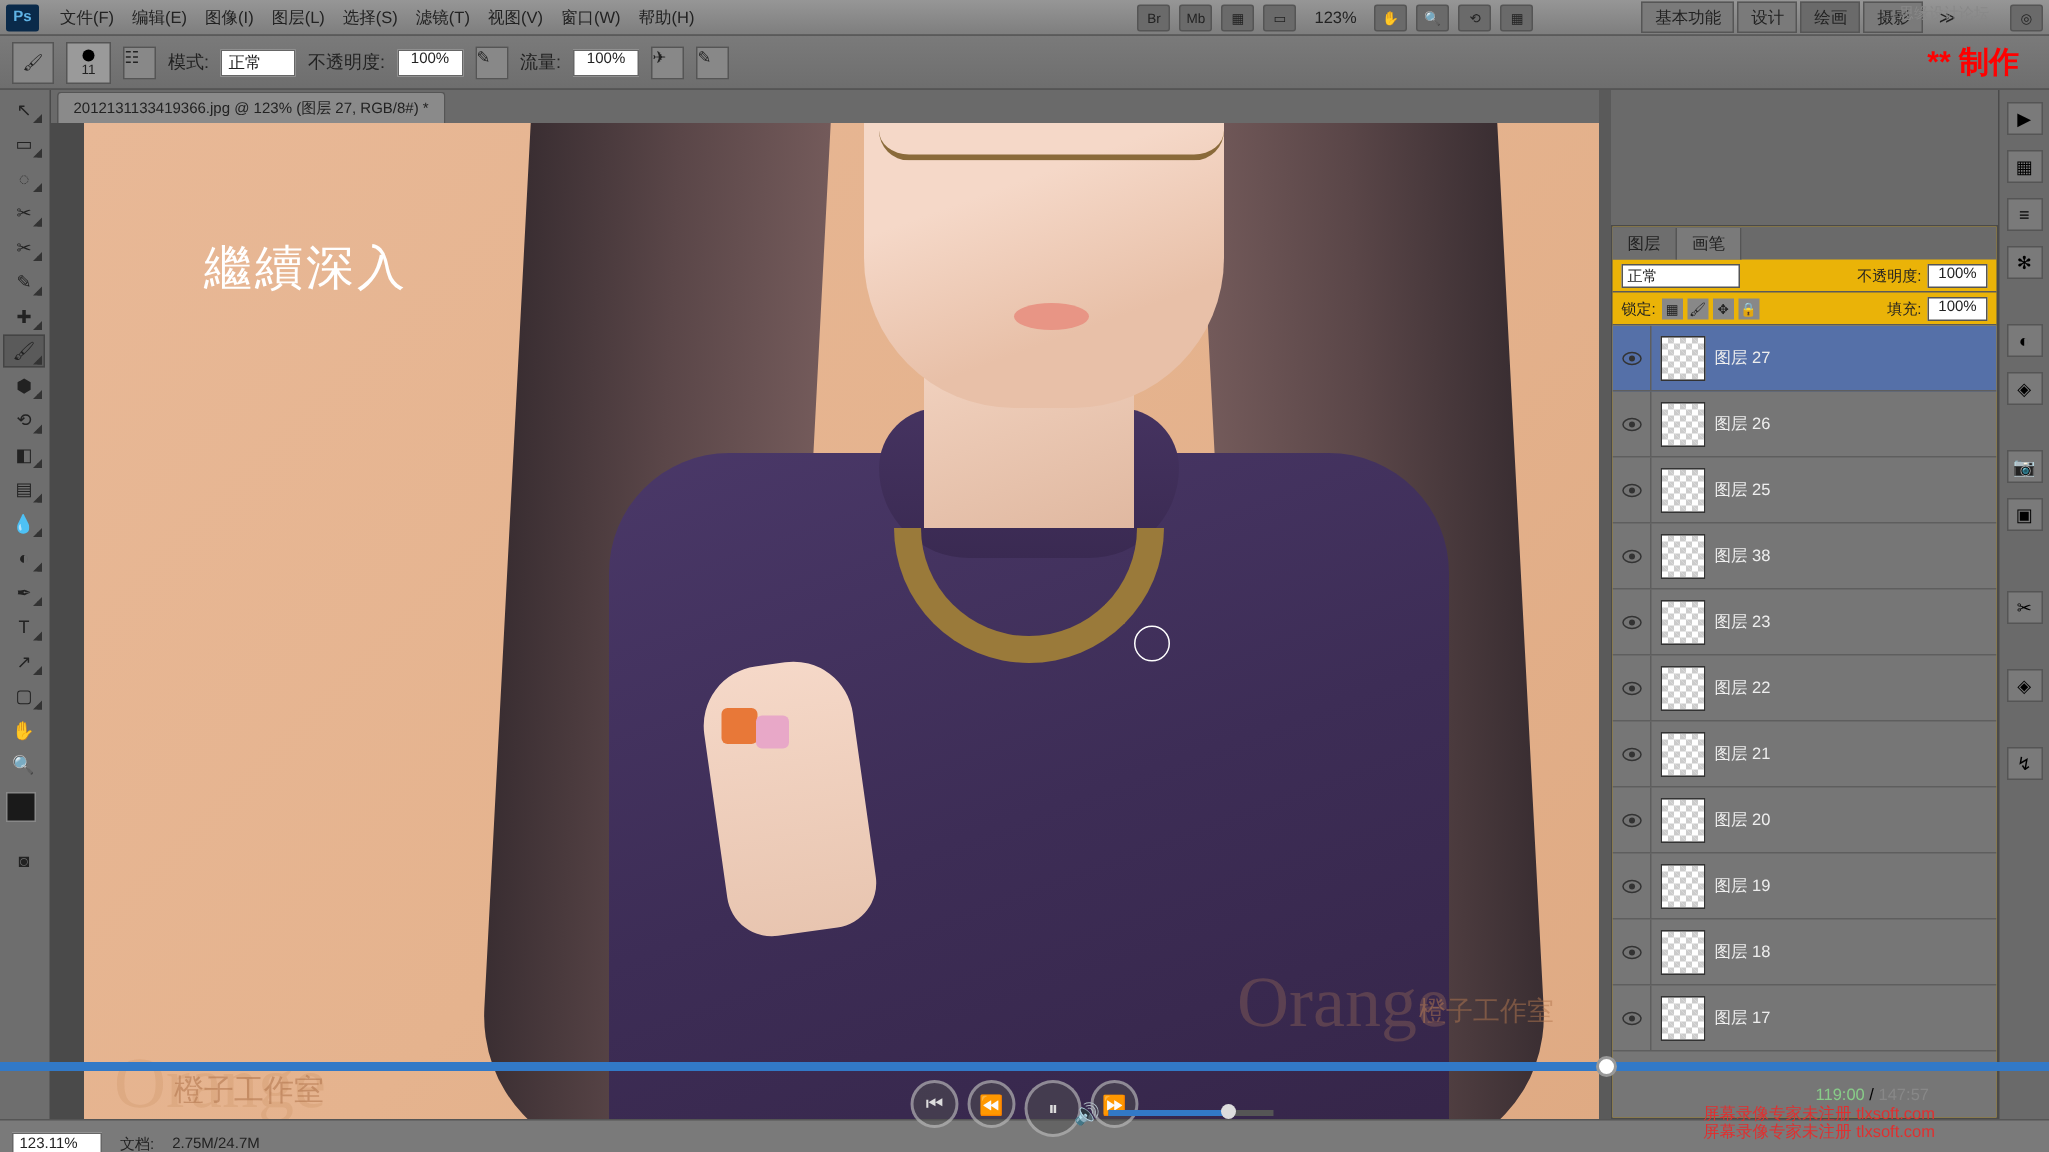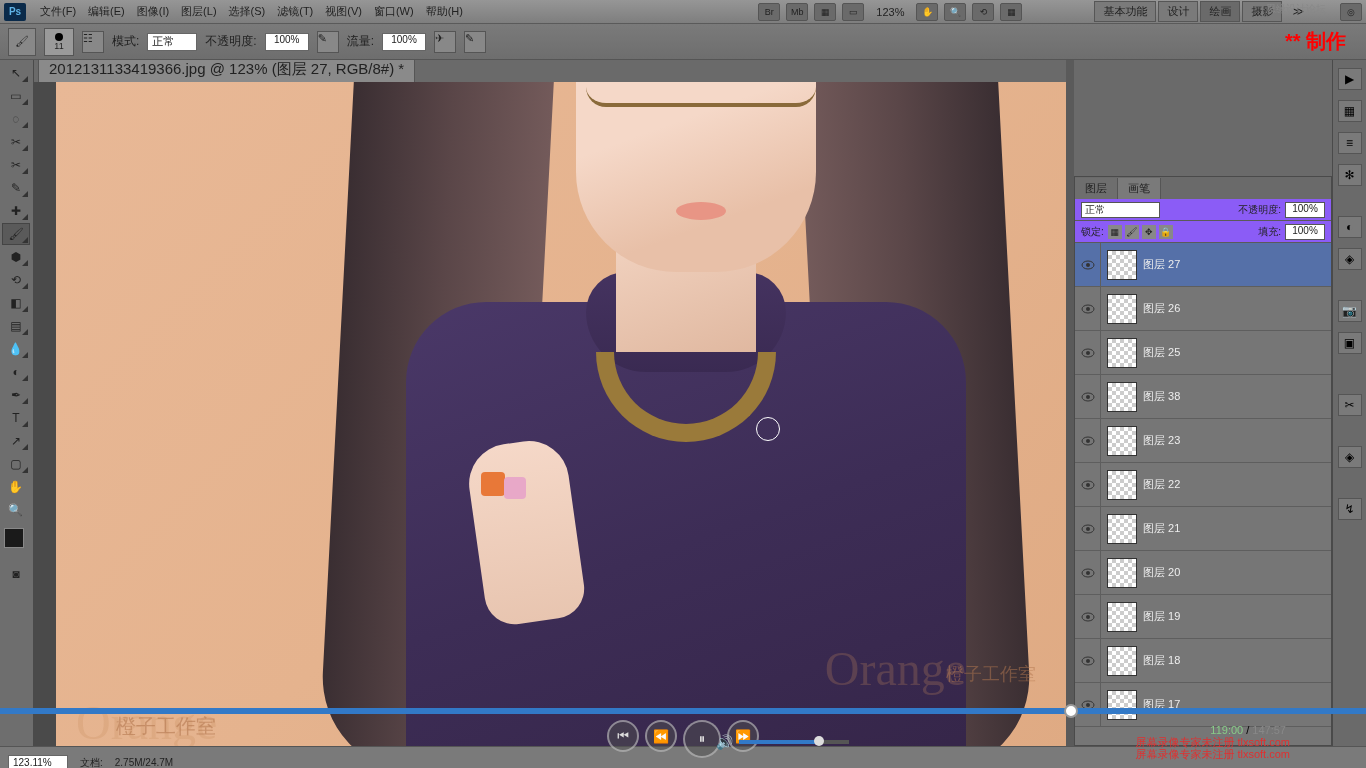--- a/index.html
+++ b/index.html
@@ -35,21 +35,21 @@
 .tool { width: 28px; height: 22px; background: #6e6e6e; border: 1px solid transparent; display: flex; align-items: center; justify-content: center; cursor: pointer; color: #222; font-size: 12px; position: relative; }
 .tool.active { background: #5a5a5a; border: 1px solid #444; }
 .tool-corner::after { content: ''; position: absolute; right: 1px; bottom: 1px; border: 3px solid transparent; border-right-color: #333; border-bottom-color: #333; }
 .color-swatches { margin-top: 4px; position: relative; height: 36px; }
 .fg-color { position: absolute; width: 20px; height: 20px; background: #1a1a1a; border: 1px solid #888; left: 2px; top: 2px; }
 .bg-color { position: absolute; width: 20px; height: 20px; background: #fff; border: 1px solid #888; left: 10px; top: 10px; z-index: -1; }
 
 
 .canvas-area { flex: 1; background: #4a4a4a; display: flex; flex-direction: column; overflow: hidden; position: relative; }
 .doc-tabs { height: 22px; background: #6a6a6a; display: flex; align-items: flex-end; padding-left: 4px; }
-.doc-tab { background: #8a8a8a; padding: 3px 10px; font-size: 15px; color: #222; border: 1px solid #555; border-bottom: none; border-radius: 3px 3px 0 0; margin-top: 44px; }
+.doc-tab { background: #8a8a8a; padding: 3px 10px; font-size: 10px; color: #222; border: 1px solid #555; border-bottom: none; border-radius: 3px 3px 0 0; margin-top: 44px; }
 .canvas { flex: 1; background: #4a4a4a; position: relative; overflow: hidden; }
 .artwork { position: absolute; left: 22px; top: 0; width: 1010px; height: 678px; background: linear-gradient(135deg, #e8b896 0%, #e5b38e 50%, #dfaa83 100%); }
 .artwork-text { position: absolute; left: 80px; top: 75px; color: #fff; font-size: 32px; font-weight: 300; letter-spacing: 2px; }
 .figure { position: absolute; left: 220px; top: -10px; width: 780px; height: 700px; }
 .hair-left { position: absolute; left: 60px; top: 0; width: 200px; height: 700px; background: linear-gradient(90deg, #3a2e32 0%, #5a4648 50%, #735a5a 100%); border-radius: 0 0 50px 100px; transform: skewX(-3deg); }
 .hair-right { position: absolute; right: 40px; top: 0; width: 200px; height: 700px; background: linear-gradient(270deg, #3a2e32 0%, #5a4648 50%, #735a5a 100%); border-radius: 0 0 100px 50px; transform: skewX(3deg); }
 .face { position: absolute; left: 300px; top: 0; width: 240px; height: 200px; background: linear-gradient(160deg, #f5d8c8 30%, #e8c0a8 70%); border-radius: 0 0 100px 100px; }
 .glasses { position: absolute; left: 310px; top: 0; width: 230px; height: 35px; border-bottom: 4px solid #8a6a3a; border-radius: 0 0 20px 20px; }
 .lips { position: absolute; left: 400px; top: 130px; width: 50px; height: 18px; background: #e89585; border-radius: 50%; }
 .neck { position: absolute; left: 340px; top: 180px; width: 140px; height: 100px; background: linear-gradient(160deg, #f0d0bd, #e0b8a0); }
@@ -62,21 +62,21 @@
 .brush-cursor { position: absolute; left: 700px; top: 335px; width: 24px; height: 24px; border: 1.5px solid #fff; border-radius: 50%; }
 .studio-wm-left { position: absolute; left: 60px; bottom: 20px; color: rgba(180,120,80,0.6); font-size: 20px; }
 .studio-wm-right { position: absolute; right: 30px; bottom: 60px; color: rgba(180,120,80,0.5); font-size: 18px; }
 .orange-faint { position: absolute; font-size: 48px; color: rgba(200,140,90,0.25); font-family: serif; }
 
 
 .panels { width: 300px; background: #6a6a6a; display: flex; }
 .panel-col { flex: 1; display: flex; flex-direction: column; }
 .panel-strip { width: 34px; background: #6a6a6a; border-left: 1px solid #4a4a4a; display: flex; flex-direction: column; align-items: center; gap: 10px; padding-top: 8px; }
 .strip-icon { width: 24px; height: 22px; background: #7a7a7a; border: 1px solid #555; display: flex; align-items: center; justify-content: center; font-size: 12px; }
-.layers-panel { flex: 1; background: #8b5cf6; border: 1px solid #4a4a4a; display: flex; flex-direction: column; margin-top: 116px; }
+.layers-panel { flex: 1; background: #eab308; border: 1px solid #4a4a4a; display: flex; flex-direction: column; margin-top: 90px; }
 .panel-tabs { height: 22px; background: #6a6a6a; display: flex; align-items: center; }
 .panel-tab { padding: 3px 10px; font-size: 11px; color: #222; background: #7a7a7a; border-right: 1px solid #555; }
 .panel-tab.active { background: #6e6e6e; }
 .panel-row { height: 22px; display: flex; align-items: center; padding: 0 6px; font-size: 10px; color: #222; gap: 4px; border-bottom: 1px solid #5a5a5a; }
 .blend-select { flex: 1; height: 16px; background: #fff; border: 1px solid #555; font-size: 10px; padding: 0 3px; max-width: 80px; }
 .pct-input { width: 40px; height: 16px; background: #fff; border: 1px solid #555; font-size: 10px; text-align: center; }
 .lock-icons { display: flex; gap: 3px; }
 .lock-ic { width: 14px; height: 14px; background: #888; font-size: 9px; display: flex; align-items: center; justify-content: center; }
 .layers-list { flex: 1; overflow-y: auto; background: #767676; }
 .layer-item { height: 44px; display: flex; align-items: center; border-bottom: 1px solid #5e5e5e; font-size: 11px; color: #eee; }
@@ -207,20 +207,21 @@
           <div class="collar"></div>
           <div class="neck"></div>
           <div class="face"></div>
           <div class="glasses"></div>
           <div class="lips"></div>
           <div class="necklace"></div>
           <div class="hand"></div>
           <div class="ring1"></div>
           <div class="ring2"></div>
         </div>
+        <div class="artwork-text">繼續深入</div>
         <div class="studio-wm-left">橙子工作室</div>
         <div class="brush-cursor"></div>
       </div>
       <div class="studio-wm-right">橙子工作室</div>
       <div class="orange-faint" style="right:100px; bottom:50px;">Orange</div>
     </div>
   </div>
 
   <div class="panels">
     <div class="right-collapse"></div>

